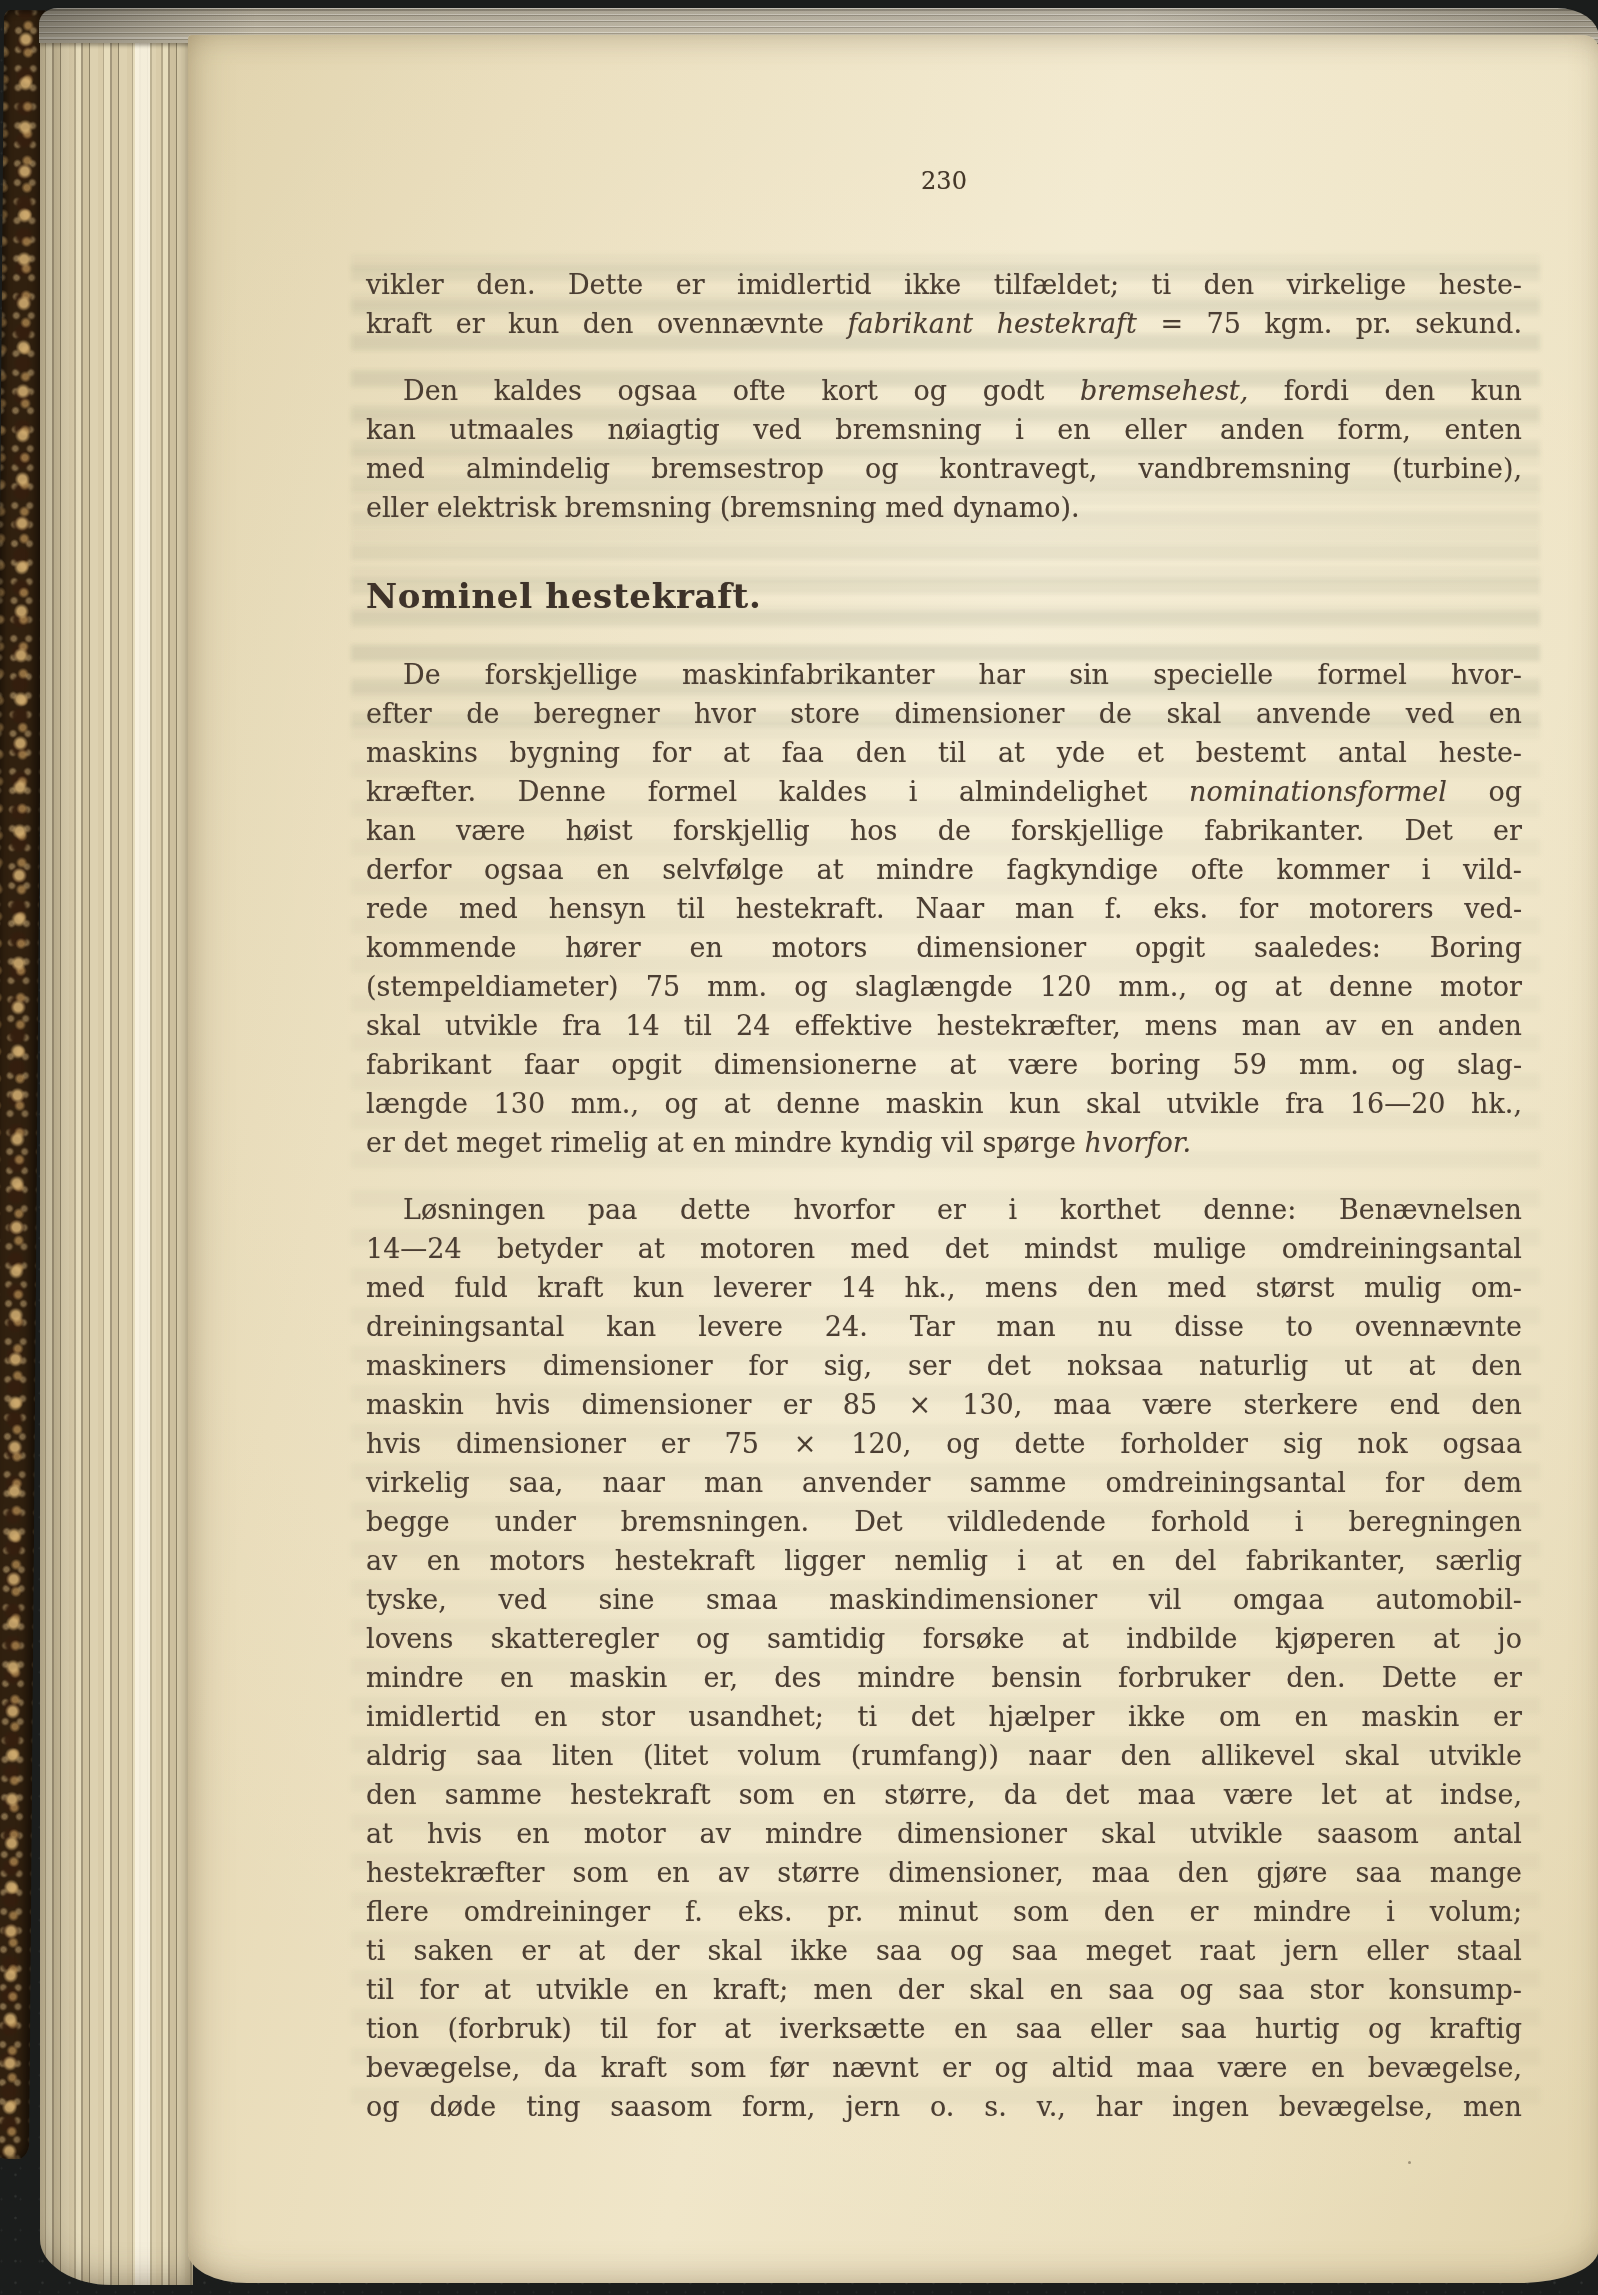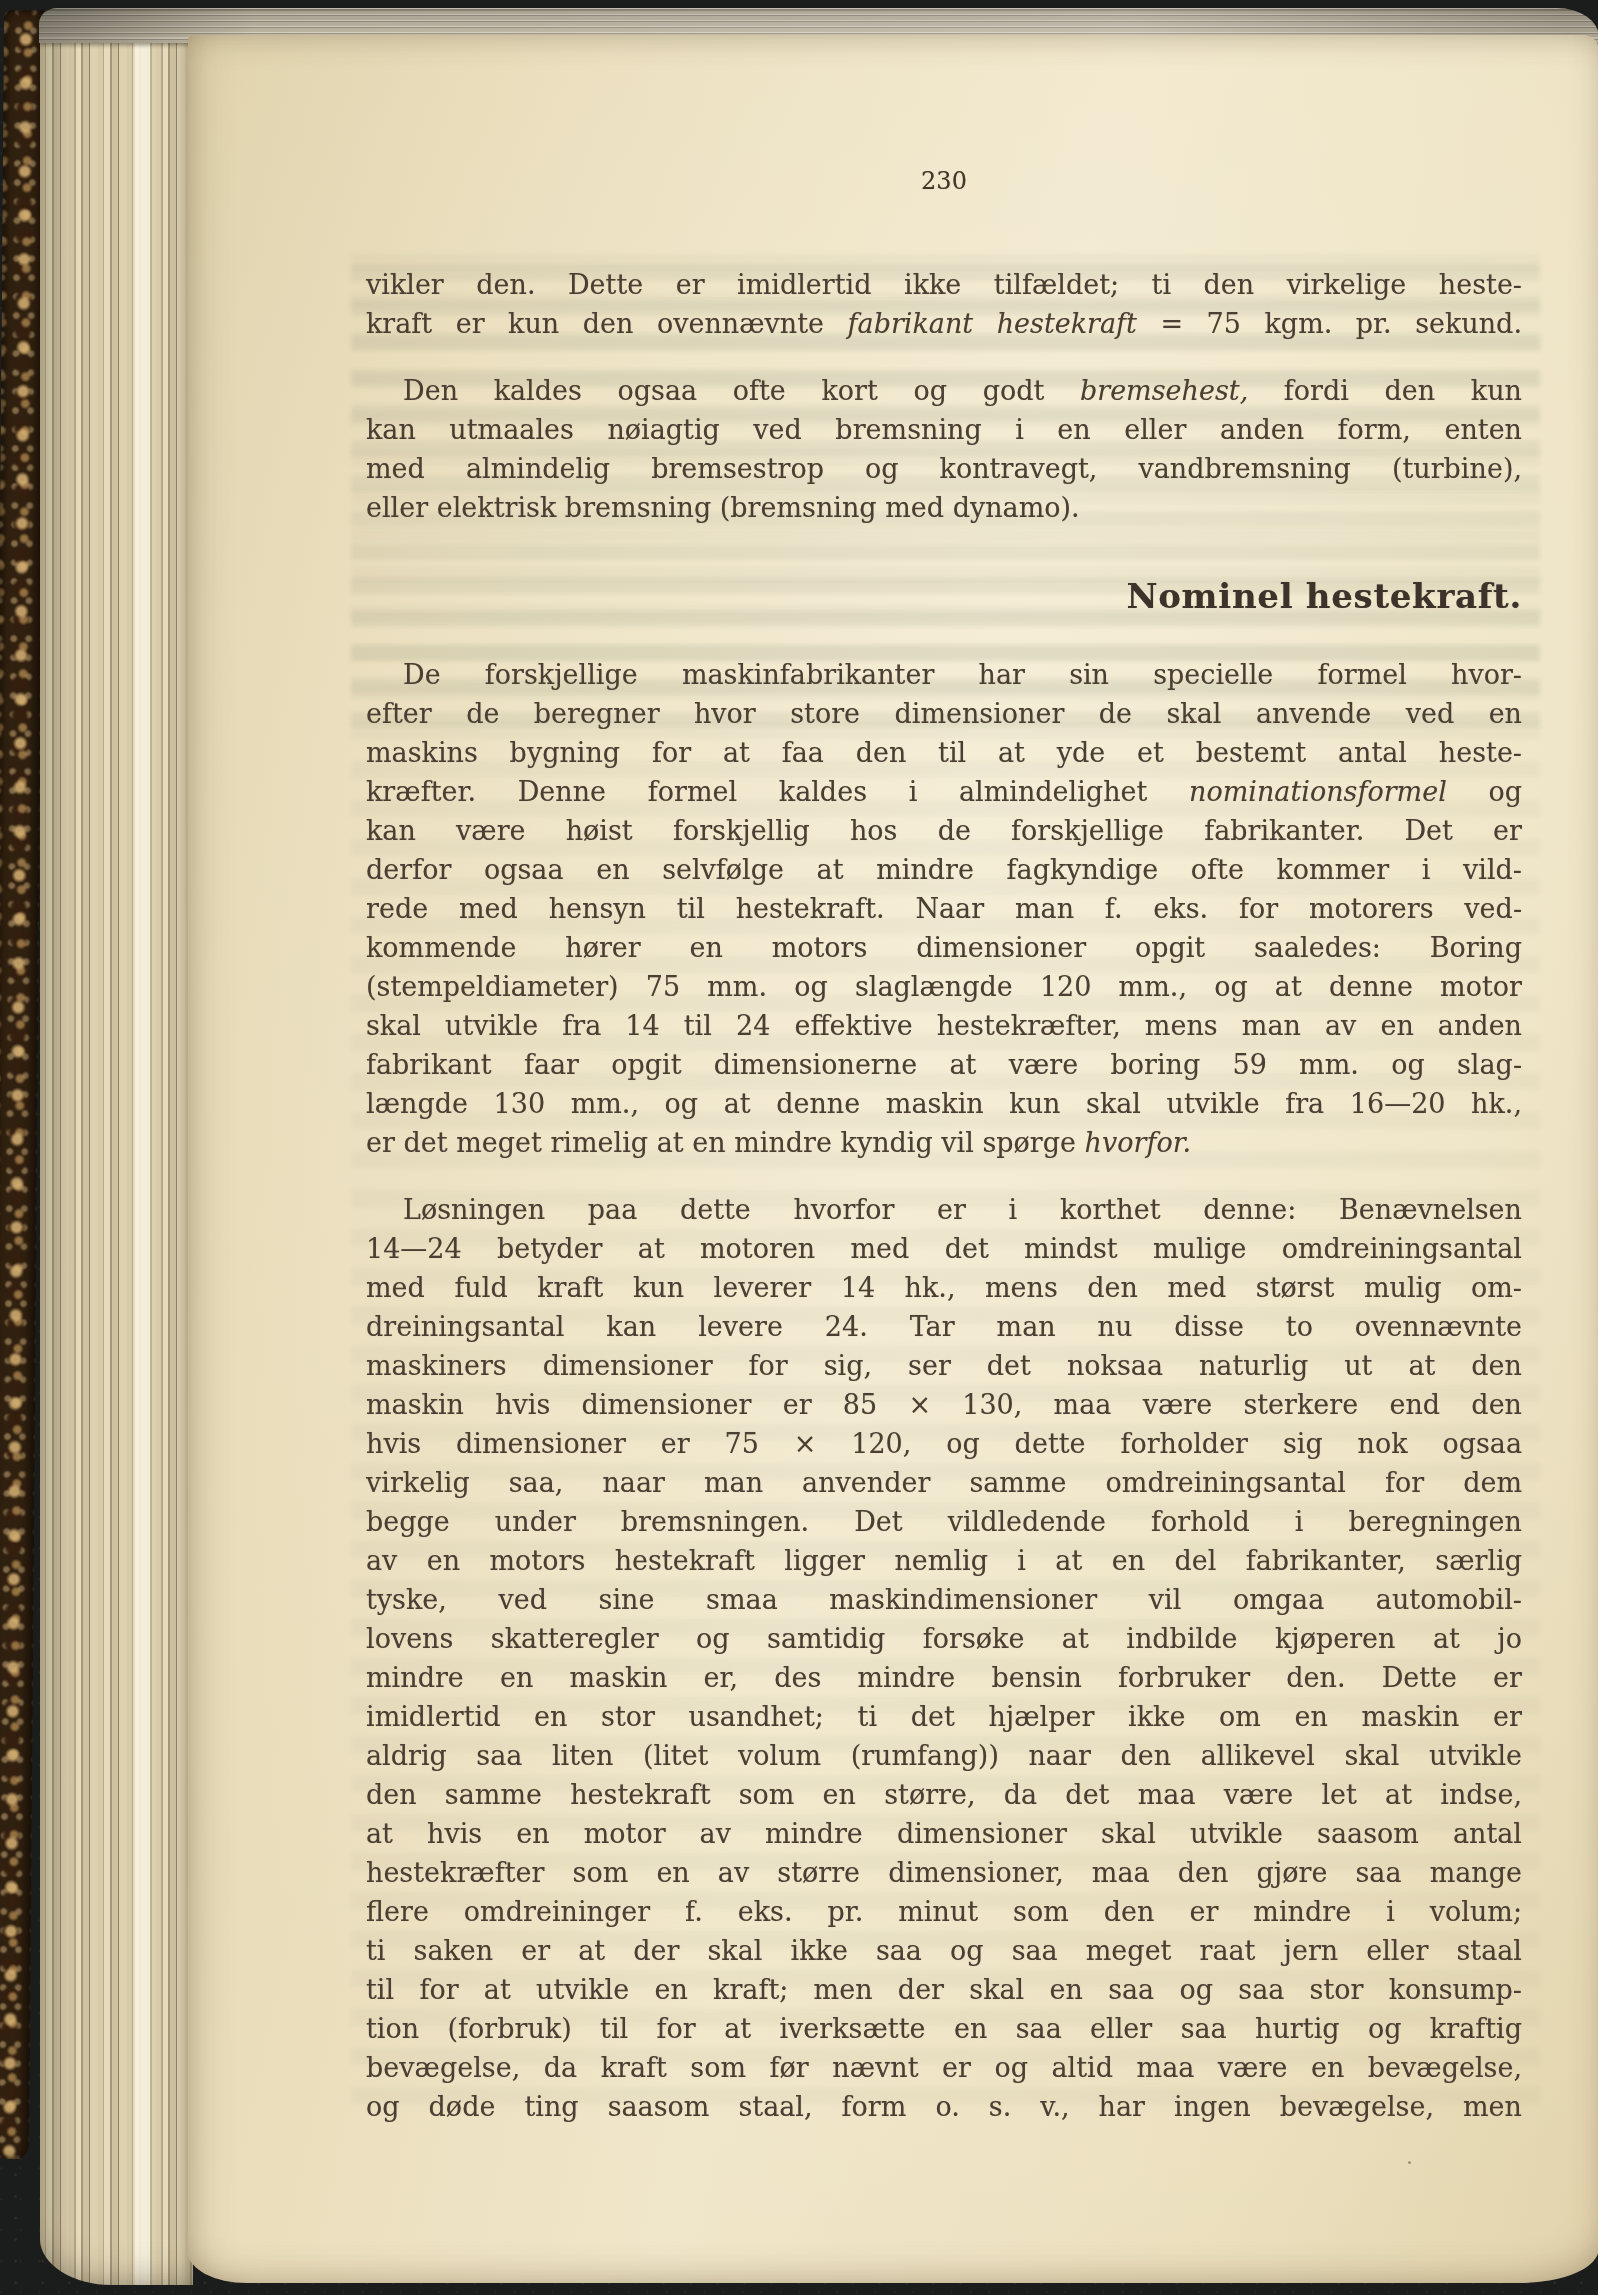--- a/index.html
+++ b/index.html
@@ -115,21 +115,21 @@
     text-align: justify;
     text-align-last: justify;
     white-space: normal;
     height: 39px;
   }
   .line.indent { padding-left: 37px; margin-top: 28px; }
   .line.short  { text-align-last: left; }
   .line i { font-style: italic; }
   .heading {
     margin: 48px 0 38px 0;
-    text-align: right;
+    text-align: left;
     font-weight: bold;
     font-size: 34px; line-height: 42px;
     letter-spacing: 0.7px;
     color: #3e332a;
     text-shadow: 0 0 0.7px rgba(60,48,38,.45);
   }
 </style>
 </head>
 <body>
 
@@ -183,17 +183,17 @@
         <div class="line">imidlertid en stor usandhet; ti det hjælper ikke om en maskin er</div>
         <div class="line">aldrig saa liten (litet volum (rumfang)) naar den allikevel skal utvikle</div>
         <div class="line">den samme hestekraft som en større, da det maa være let at indse,</div>
         <div class="line">at hvis en motor av mindre dimensioner skal utvikle saasom antal</div>
         <div class="line">hestekræfter som en av større dimensioner, maa den gjøre saa mange</div>
         <div class="line">flere omdreininger f. eks. pr. minut som den er mindre i volum;</div>
         <div class="line">ti saken er at der skal ikke saa og saa meget raat jern eller staal</div>
         <div class="line">til for at utvikle en kraft; men der skal en saa og saa stor konsump-</div>
         <div class="line">tion (forbruk) til for at iverksætte en saa eller saa hurtig og kraftig</div>
         <div class="line">bevægelse, da kraft som før nævnt er og altid maa være en bevægelse,</div>
-        <div class="line">og døde ting saasom staal, form o. s. v., har ingen bevægelse, men</div>
+        <div class="line">og døde ting saasom form, jern o. s. v., har ingen bevægelse, men</div>
       </div>
   </div>
 </div>
 
 
 </body></html>

